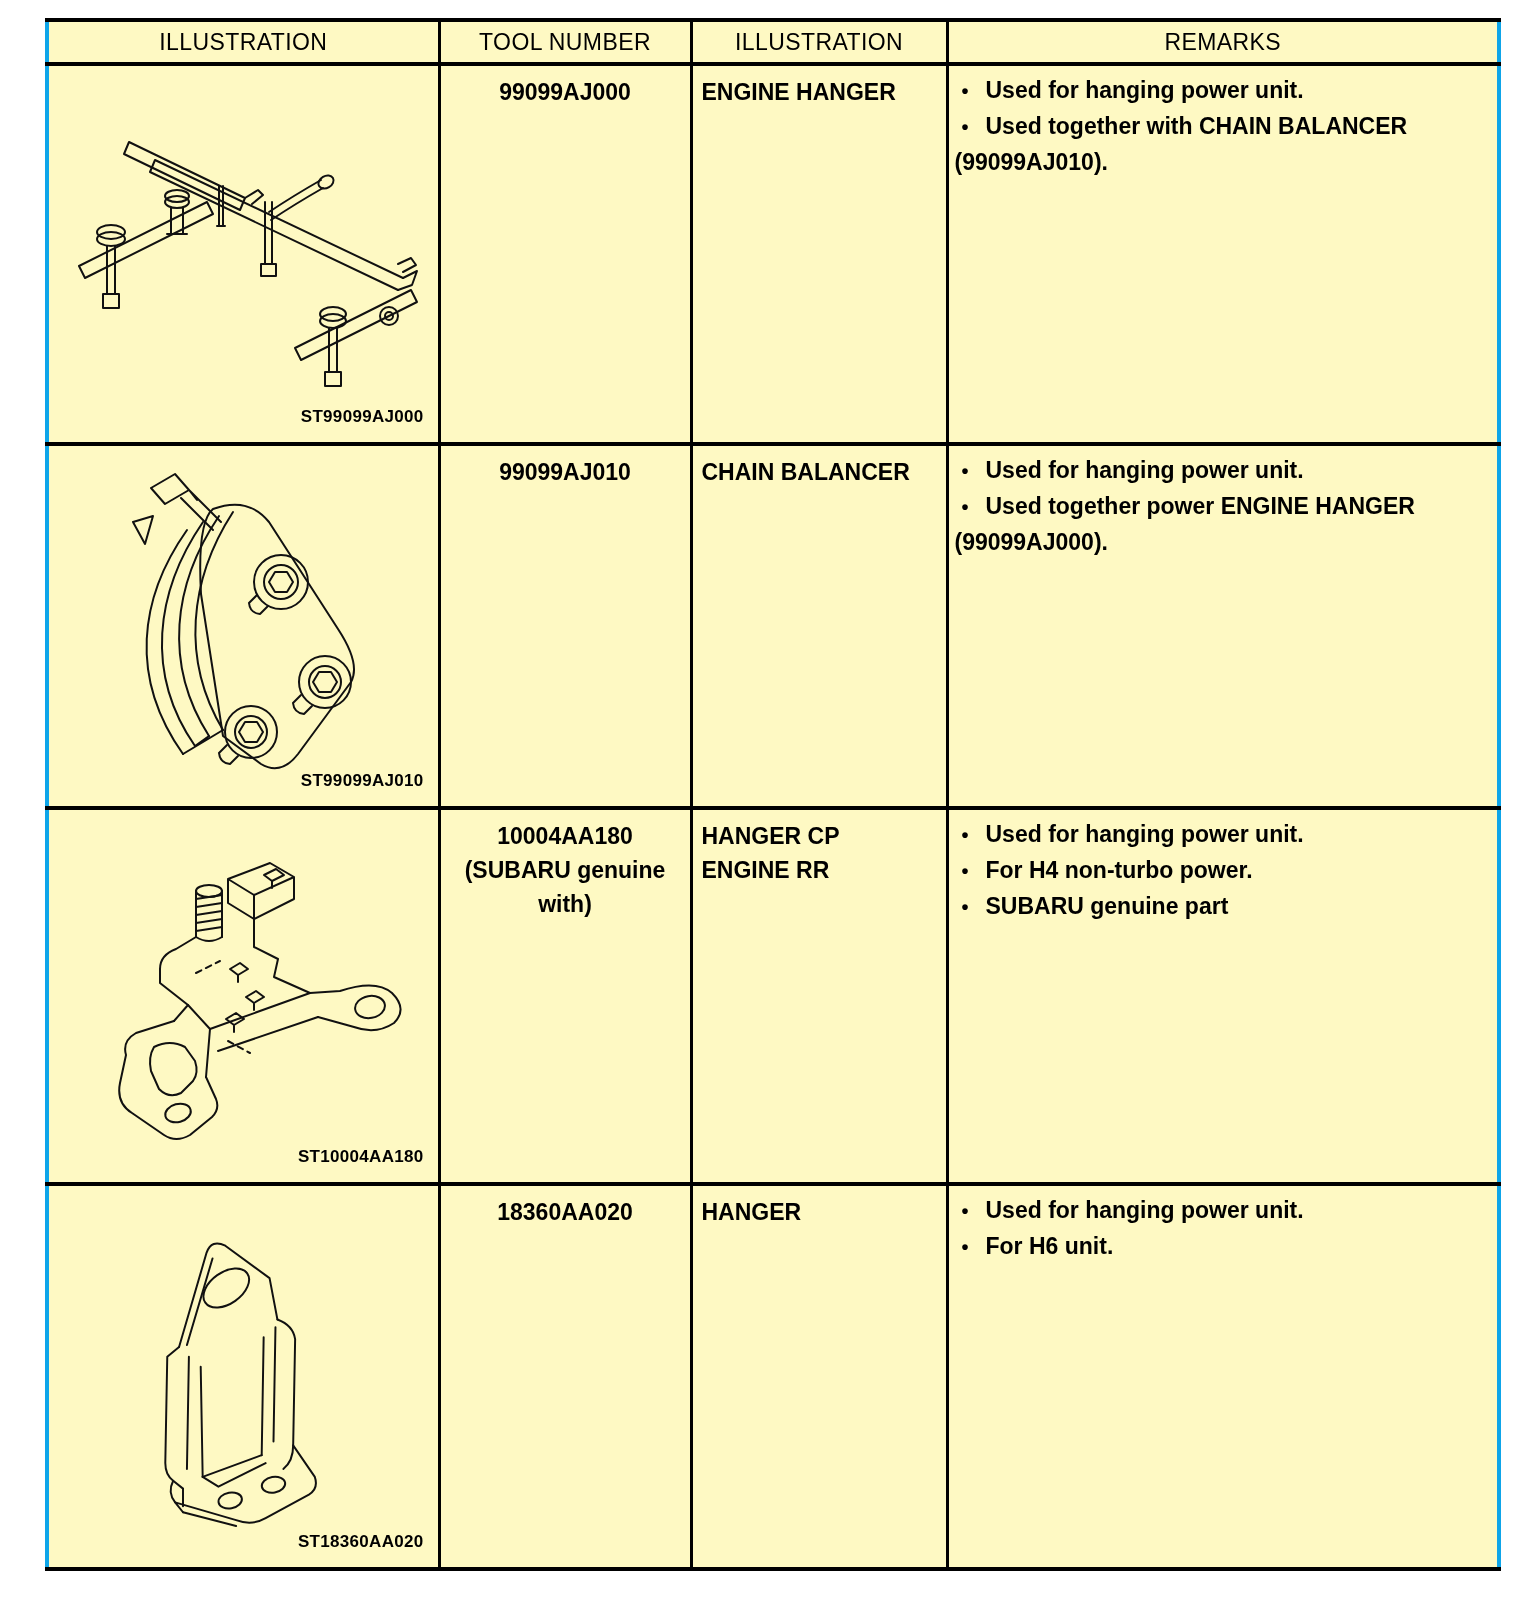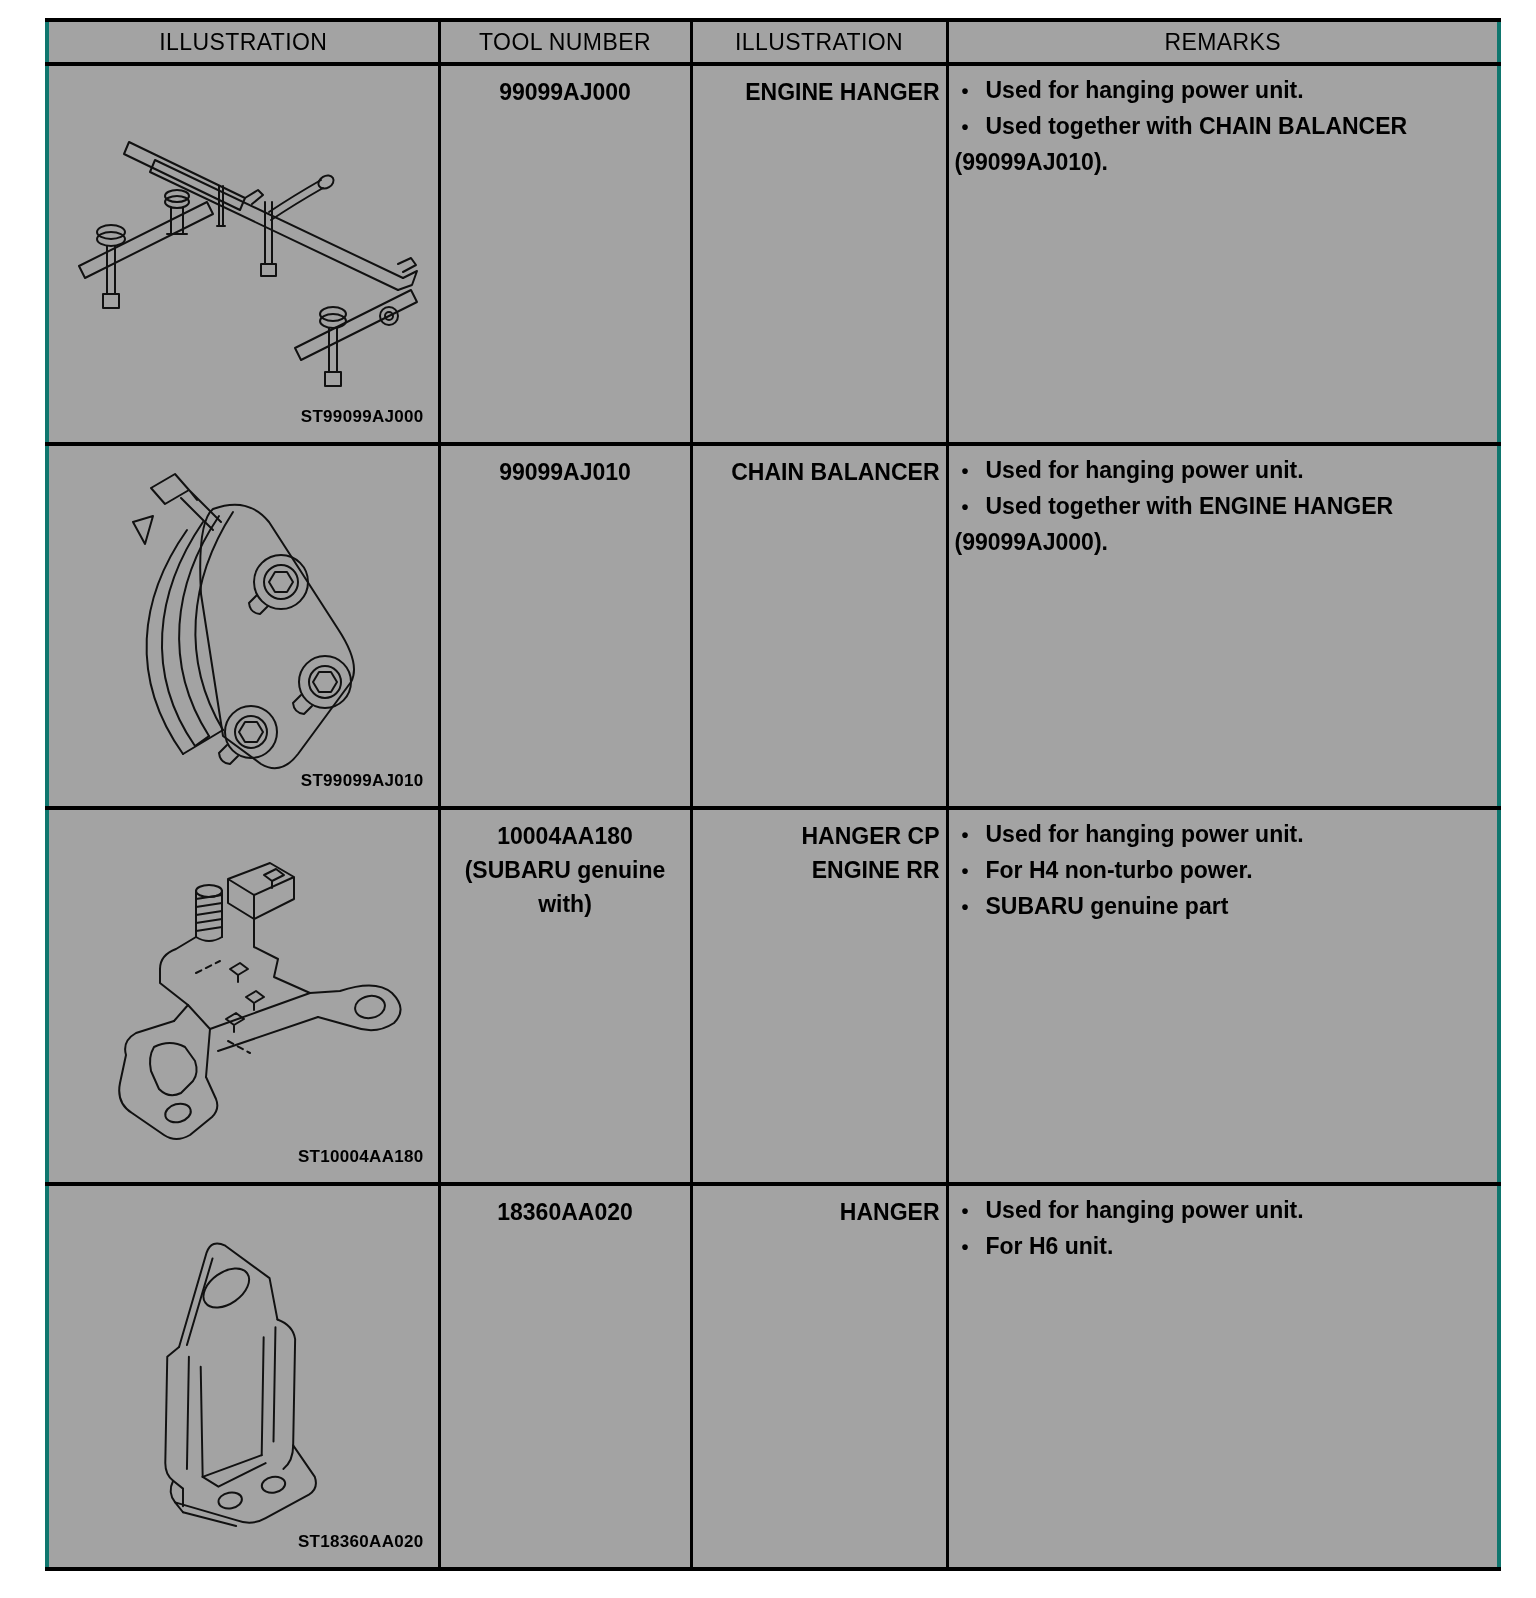--- a/index.html
+++ b/index.html
@@ -2,38 +2,38 @@
 <html><head>
 <meta charset="utf-8">
 <style>
   html,body{margin:0;padding:0}
   body{
     width:1536px;height:1598px;background:#ffffff;color:#000;
     font-family:"Liberation Sans",sans-serif;position:relative;overflow:hidden;
   }
   table{
     position:absolute;left:45px;top:18px;width:1452px;
-    border-collapse:collapse;table-layout:fixed;background:#a3a3a3;
-    border:4px solid #0f766e;
+    border-collapse:collapse;table-layout:fixed;background:#fef9c3;
+    border:4px solid #0ea5e9;
   }
   th,td{border:3px solid #000;border-bottom-width:4px;font-weight:bold;}
   th{
     height:38px;font-size:23px;font-weight:400;letter-spacing:.4px;
     text-align:center;vertical-align:middle;border-top-width:4px;
   }
   td{vertical-align:top;font-size:23px;}
   tbody tr:nth-child(1){height:380px}
   tbody tr:nth-child(2){height:364px}
   tbody tr:nth-child(3){height:376px}
   tbody tr:nth-child(4){height:385px}
   td.illo{position:relative;padding:0}
   .illo-holder{position:absolute;inset:0;display:flex;align-items:center;justify-content:center}
   .caption{position:absolute;right:14px;bottom:15px;font-size:17px;letter-spacing:.3px}
   td.tool{text-align:center;padding-top:9px;line-height:34px}
-  td.desc{padding:9px 6px 0 9px;line-height:34px;text-align:right}
+  td.desc{padding:9px 6px 0 9px;line-height:34px;text-align:left}
   td.remarks{padding:7px 10px 0 6px;line-height:35px;text-align:left}
   .remark-line{white-space:nowrap}
   .bullet{display:inline-block;width:24px;margin-left:7px;font-size:20px}
   svg{display:block}
 </style>
 </head>
 <body>
 
 <table>
   <colgroup>
@@ -121,21 +121,21 @@
       <div class="caption">ST99099AJ010</div>
     </td>
     <td class="tool">
           <div class="line">99099AJ010</div>
         </td>
     <td class="desc">
           <div class="line">CHAIN BALANCER</div>
         </td>
     <td class="remarks">
           <div class="remark-line"><span class="bullet">•</span><span>Used for hanging power unit.</span></div>
-          <div class="remark-line"><span class="bullet">•</span><span>Used together with ENGINE HANGER</span></div>
+          <div class="remark-line"><span class="bullet">•</span><span>Used together power ENGINE HANGER</span></div>
           <div class="remark-line"><span>(99099AJ000).</span></div>
         </td>
   </tr>
       <tr>
     <td class="illo">
       <div class="illo-holder">
             <svg width="330" height="290" viewBox="0 0 330 290" fill="none" stroke="#111" stroke-width="2" stroke-linejoin="round" stroke-linecap="round">
   <path d="M150 28 L192 12 L216 26 L176 44 Z M150 28 L150 52 L176 68 L176 44 M216 26 L216 48 L176 68"></path>
   <path d="M186 24 L198 18 L206 24 L194 30 Z M194 30 L194 37"></path>
   <ellipse cx="131" cy="40" rx="13" ry="6"></ellipse>

